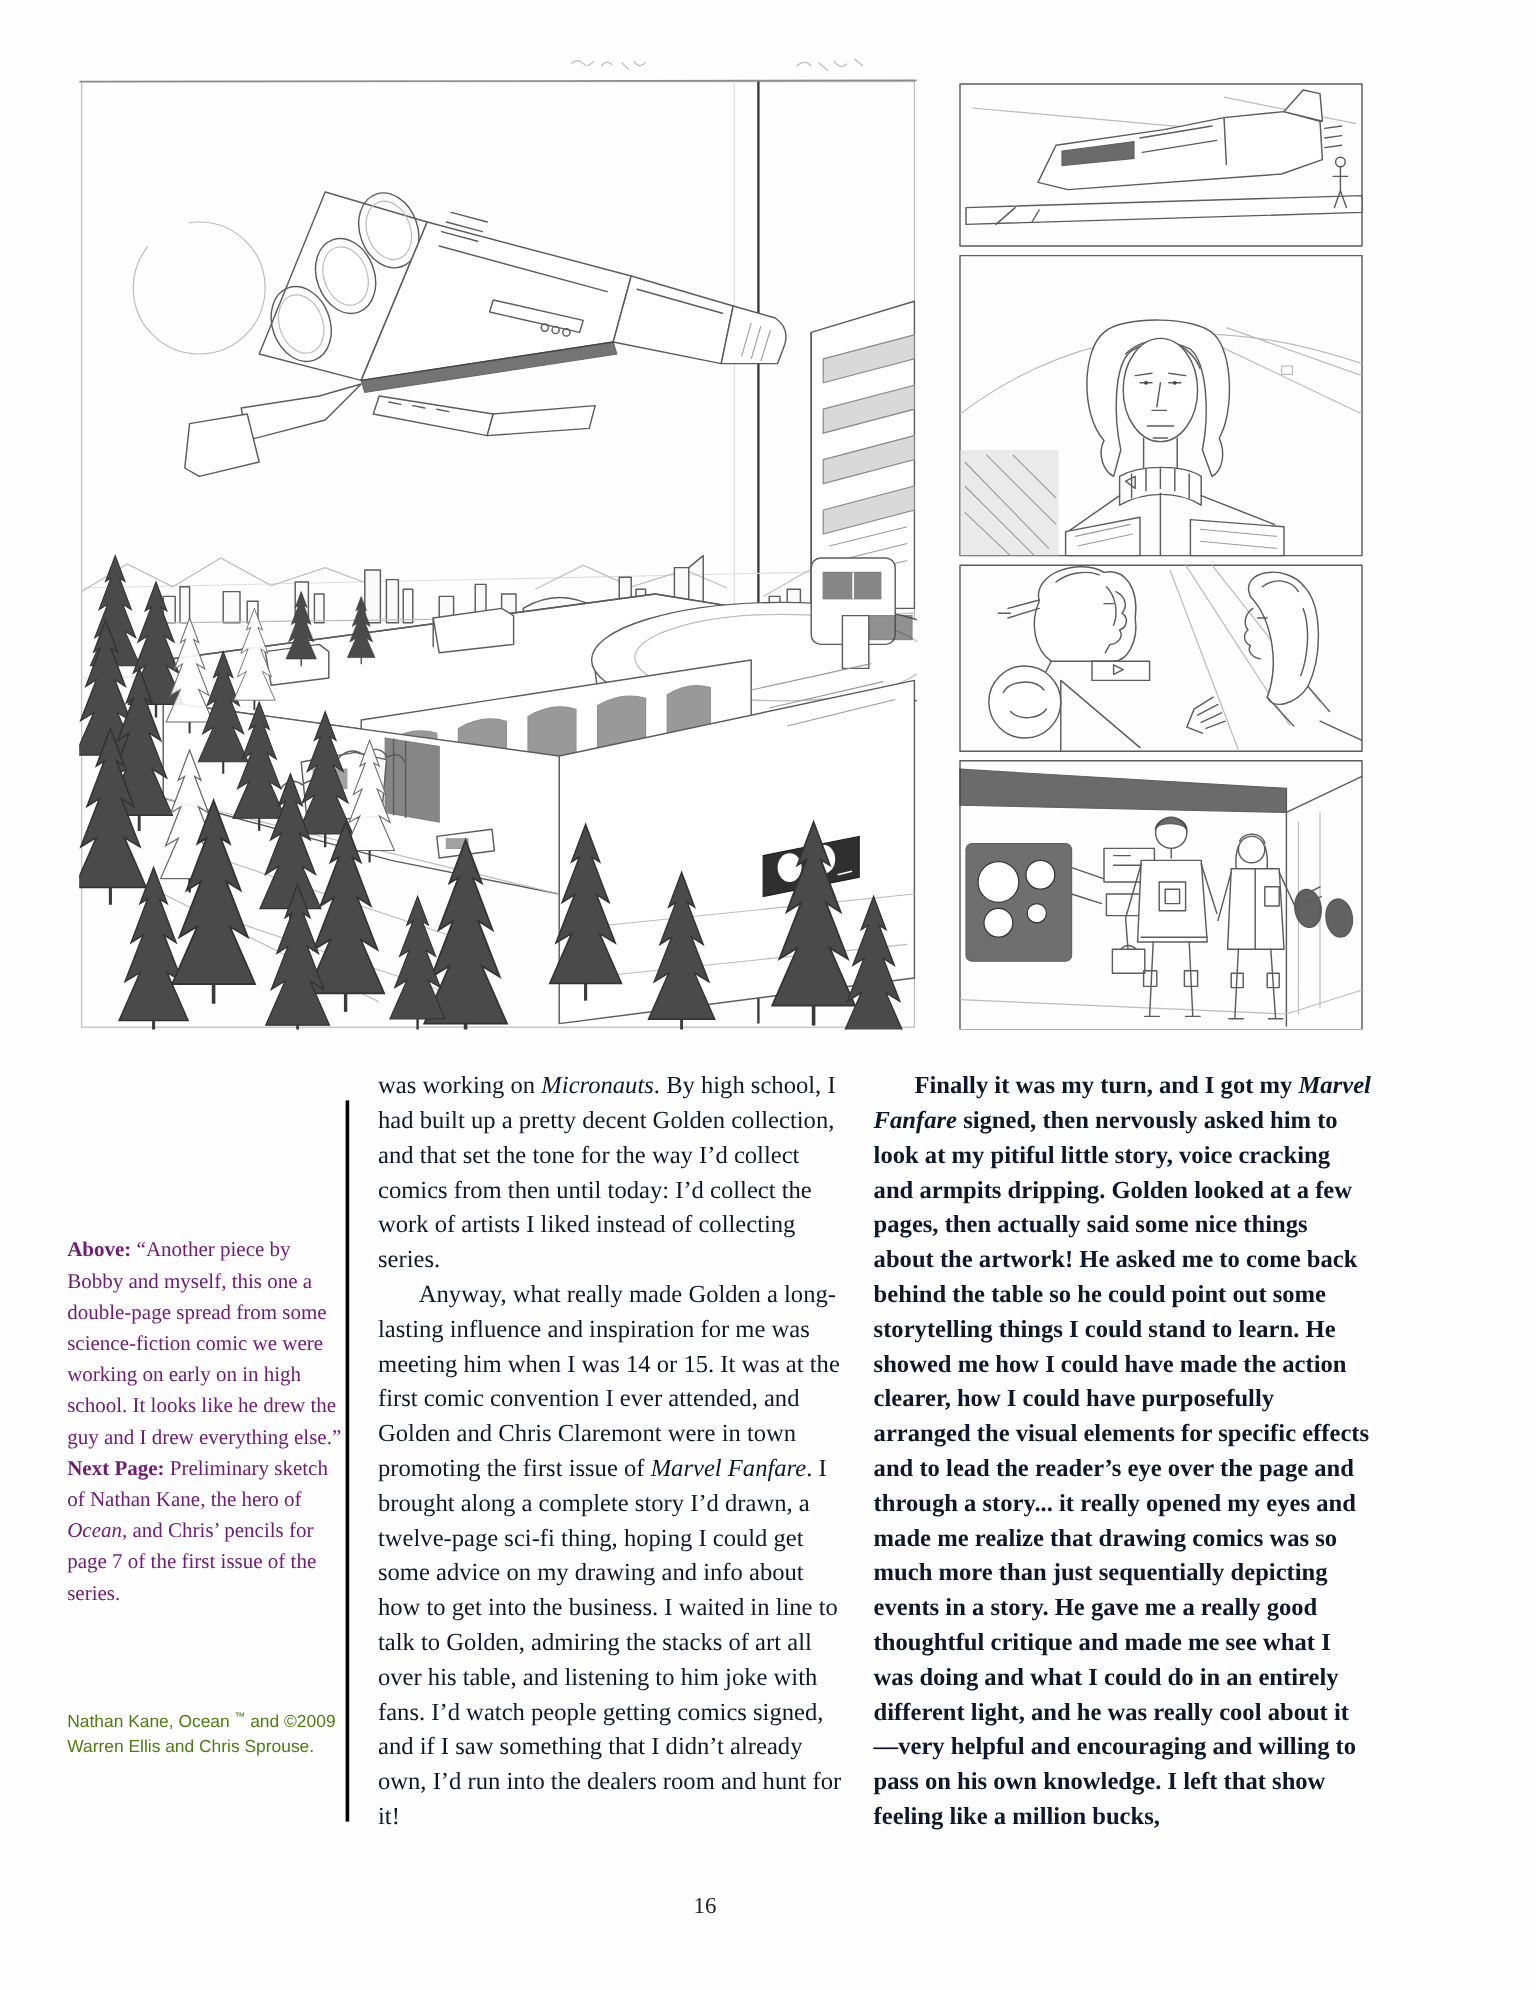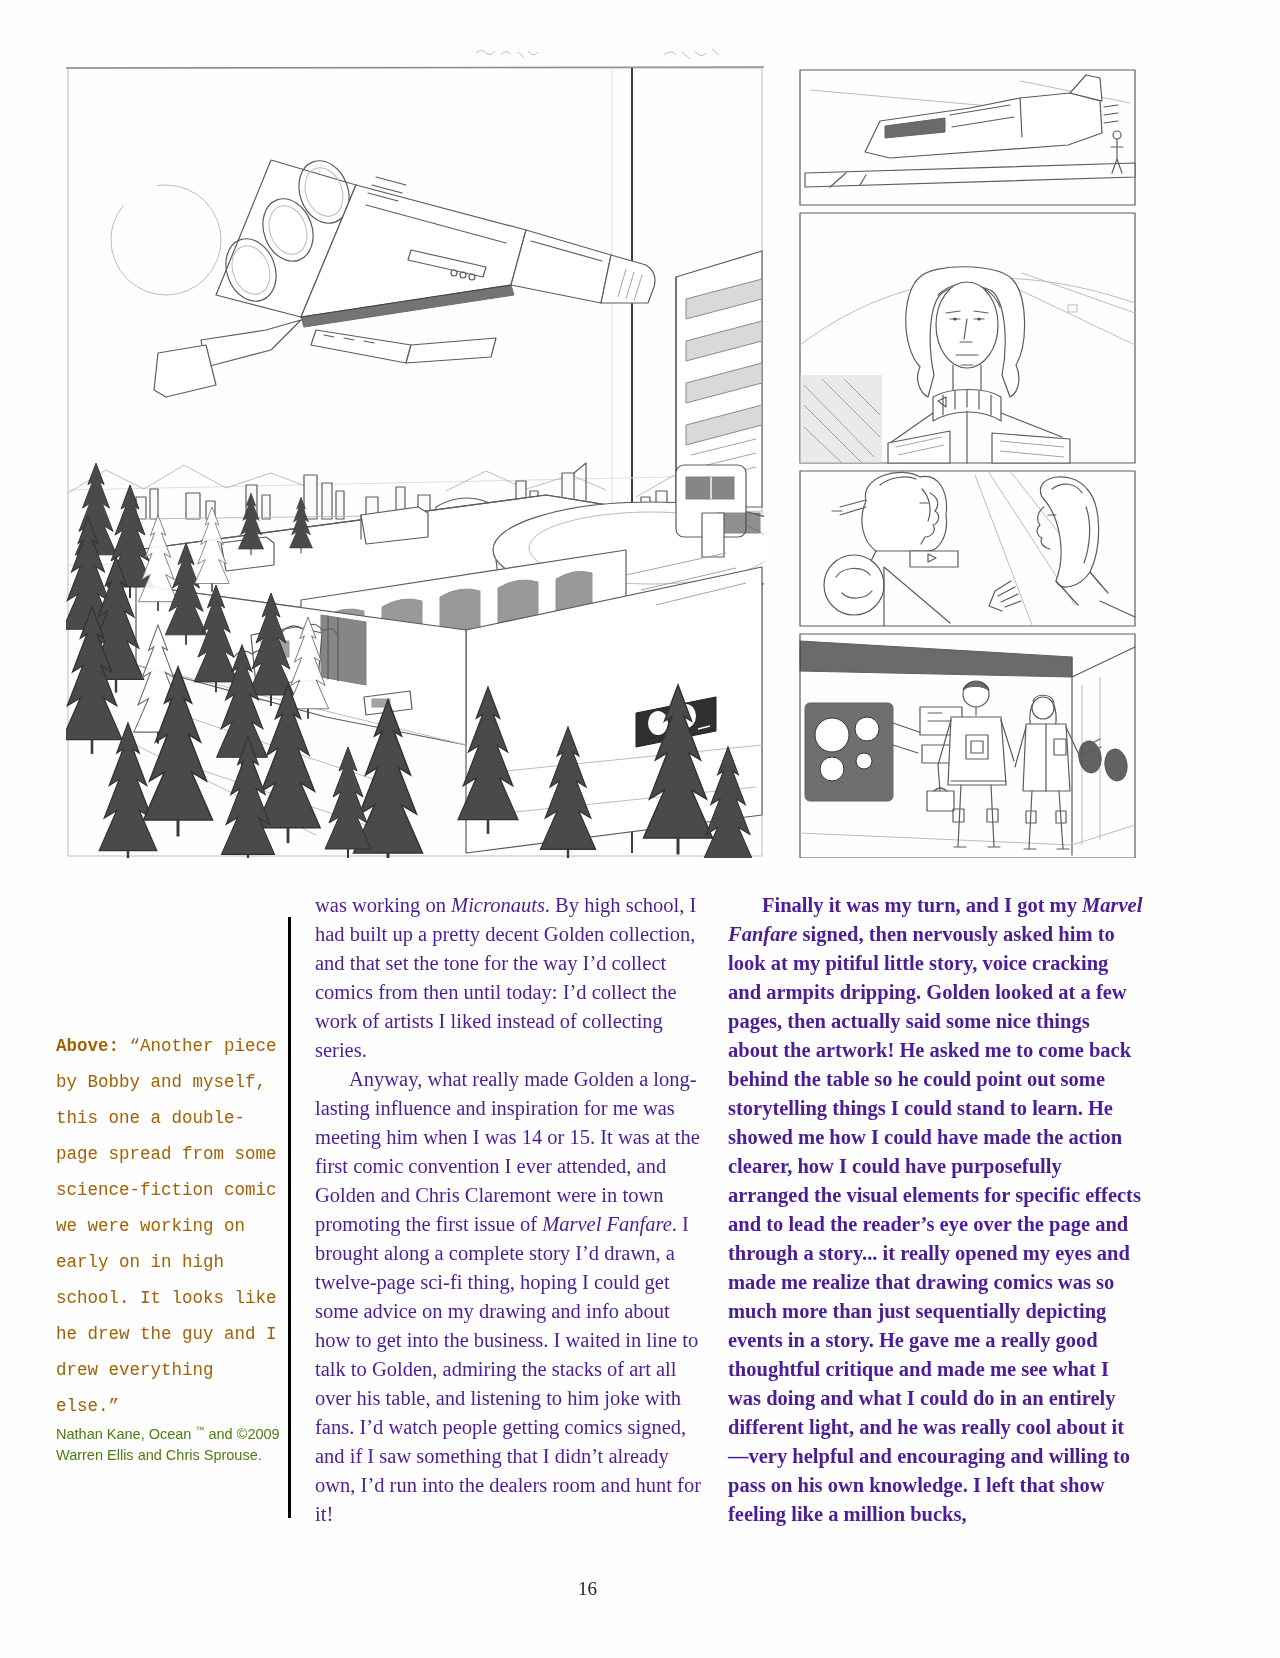--- a/index.html
+++ b/index.html
@@ -23,31 +23,31 @@
   .vfaint{stroke:#dedede;stroke-width:1;fill:none;}
   .darkfill{fill:#474747;stroke:#3a3a3a;stroke-width:1;}
   .shade{fill:#d9d9d9;}
   .tree-dark{fill:#4a4a4a;stroke:#333;stroke-width:1;}
   .tree-light{fill:#ffffff;fill-opacity:.9;stroke:#6a6a6a;stroke-width:1;}
   .hatch{stroke:#9a9a9a;stroke-width:.9;fill:none;}
 
   
   .caption{
     position:absolute;left:56px;top:1028px;width:230px;
-    font-family:Liberation Mono, monospace;
-    font-size:17.5px;line-height:36px;color:#a16207;
+    font-family:Liberation Serif, serif;
+    font-size:17.5px;line-height:26px;color:#701a75;
   }
   .caption .para{margin:0;}
   .credit{
     position:absolute;left:56px;top:1420px;width:230px;
     font-family:"Liberation Sans", sans-serif;
     font-size:14.5px;line-height:21.5px;color:#4d7c0f;
   }
   .col-rule{position:absolute;left:288px;top:917px;width:2.5px;height:601px;background:#000;}
-  .col{position:absolute;top:891px;font-size:20.5px;line-height:29px;color:#4c1d95;}
+  .col{position:absolute;top:891px;font-size:20.5px;line-height:29px;color:#0f172a;}
   .col-middle{left:315px;width:392px;}
   .col-right{left:728px;width:416px;font-weight:bold;}
   .col .para{margin:0;}
   .para.indent{text-indent:34px;}
   .it{font-style:italic;}
   .bd{font-weight:bold;}
   .sup{vertical-align:super;font-size:0.62em;}
   .pagenum{
     position:absolute;left:578px;top:1578px;width:120px;
     text-align:left;font-size:19px;color:#222;
@@ -360,20 +360,21 @@
       <path class="sk" d="M262 746 L259 804 M289 746 L293 804 M254 804 L266 804 M287 804 L299 804"></path>
       <rect x="256" y="766" width="10" height="12" class="sk"></rect>
       <rect x="286" y="766" width="10" height="12" class="sk"></rect>
     </g>
   </g>
 </svg>
 </div>
 
 <div class="caption">
     <p class="para"><span class="bd">Above: </span><span>“Another piece by Bobby and myself, this one a double-page spread from some science-fiction comic we were working on early on in high school. It looks like he drew the guy and I drew everything else.”</span></p>
+    <p class="para"><span class="bd">Next Page: </span><span>Preliminary sketch of Nathan Kane, the hero of </span><span class="it">Ocean</span><span>, and Chris’ pencils for page 7 of the first issue of the series.</span></p>
   </div>
 
 <div class="credit"><span>Nathan Kane, Ocean </span><span class="sup">™</span><span> and ©2009 Warren Ellis and Chris Sprouse.</span></div>
 
 <div class="col-rule"></div>
 
 <div class="col col-middle">
     <p class="para"><span>was working on </span><span class="it">Micronauts</span><span>. By high school, I had built up a pretty decent Golden collection, and that set the tone for the way I’d collect comics from then until today: I’d collect the work of artists I liked instead of collecting series.</span></p>
     <p class="para indent"><span>Anyway, what really made Golden a long-lasting influence and inspiration for me was meeting him when I was 14 or 15. It was at the first comic convention I ever attended, and Golden and Chris Claremont were in town promoting the first issue of </span><span class="it">Marvel Fanfare</span><span>. I brought along a complete story I’d drawn, a twelve-page sci-fi thing, hoping I could get some advice on my drawing and info about how to get into the business. I waited in line to talk to Golden, admiring the stacks of art all over his table, and listening to him joke with fans. I’d watch people getting comics signed, and if I saw something that I didn’t already own, I’d run into the dealers room and hunt for it!</span></p>
   </div>

